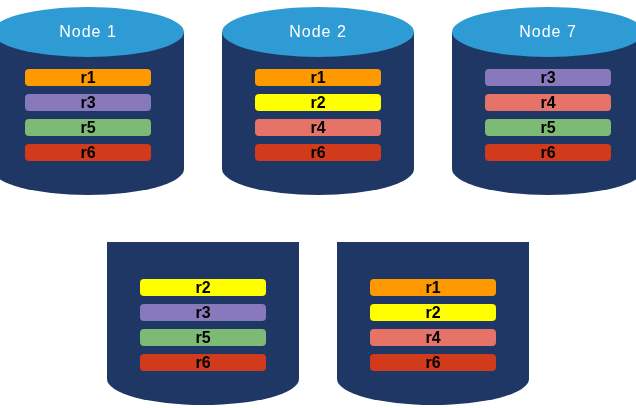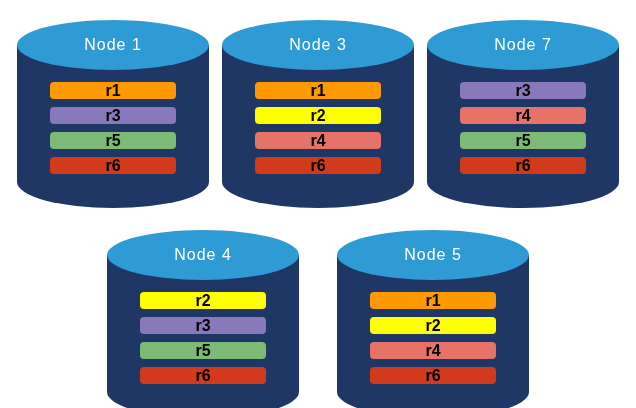--- a/index.html
+++ b/index.html
@@ -12,21 +12,21 @@
     position: relative;
     width: 636px;
     height: 408px;
     background: #ffffff;
     overflow: hidden;
   }
   .row {
     display: flex;
     justify-content: center;
   }
-  .row1 { gap: 13px; padding-top: 20px; text-decoration: underline; }
+  .row1 { gap: 38px; padding-top: 7px; text-decoration: underline; }
   .row2 { gap: 38px; margin-top: 22px; }
 
   .cyl {
     position: relative;
     width: 192px;
     height: 188px;
     flex: 0 0 auto;
   }
   .cyl-body {
     position: absolute;
@@ -96,21 +96,21 @@
         <div class="bar" style="background: rgb(255, 153, 0);">r1</div>
         <div class="bar" style="background: rgb(136, 120, 188);">r3</div>
         <div class="bar" style="background: rgb(124, 186, 118);">r5</div>
         <div class="bar" style="background: rgb(209, 59, 28);">r6</div>
       </div>
     </div>
 
     <div class="cyl">
       <div class="cyl-body"></div>
       <div class="cyl-top">
-        <span class="node-label">Node 3</span>
+        <span class="node-label">Node 2</span>
       </div>
       <div class="bars">
         <div class="bar" style="background: rgb(255, 153, 0);">r1</div>
         <div class="bar" style="background: rgb(255, 255, 0);">r2</div>
         <div class="bar" style="background: rgb(229, 115, 104);">r4</div>
         <div class="bar" style="background: rgb(209, 59, 28);">r6</div>
       </div>
     </div>
 
     <div class="cyl">
@@ -125,36 +125,30 @@
         <div class="bar" style="background: rgb(209, 59, 28);">r6</div>
       </div>
     </div>
 
   </div>
 
   <div class="row row2">
 
     <div class="cyl">
       <div class="cyl-body"></div>
-      <div class="cyl-top">
-        <span class="node-label">Node 4</span>
-      </div>
       <div class="bars">
         <div class="bar" style="background: rgb(255, 255, 0);">r2</div>
         <div class="bar" style="background: rgb(136, 120, 188);">r3</div>
         <div class="bar" style="background: rgb(124, 186, 118);">r5</div>
         <div class="bar" style="background: rgb(209, 59, 28);">r6</div>
       </div>
     </div>
 
     <div class="cyl">
       <div class="cyl-body"></div>
-      <div class="cyl-top">
-        <span class="node-label">Node 5</span>
-      </div>
       <div class="bars">
         <div class="bar" style="background: rgb(255, 153, 0);">r1</div>
         <div class="bar" style="background: rgb(255, 255, 0);">r2</div>
         <div class="bar" style="background: rgb(229, 115, 104);">r4</div>
         <div class="bar" style="background: rgb(209, 59, 28);">r6</div>
       </div>
     </div>
 
   </div>
 

